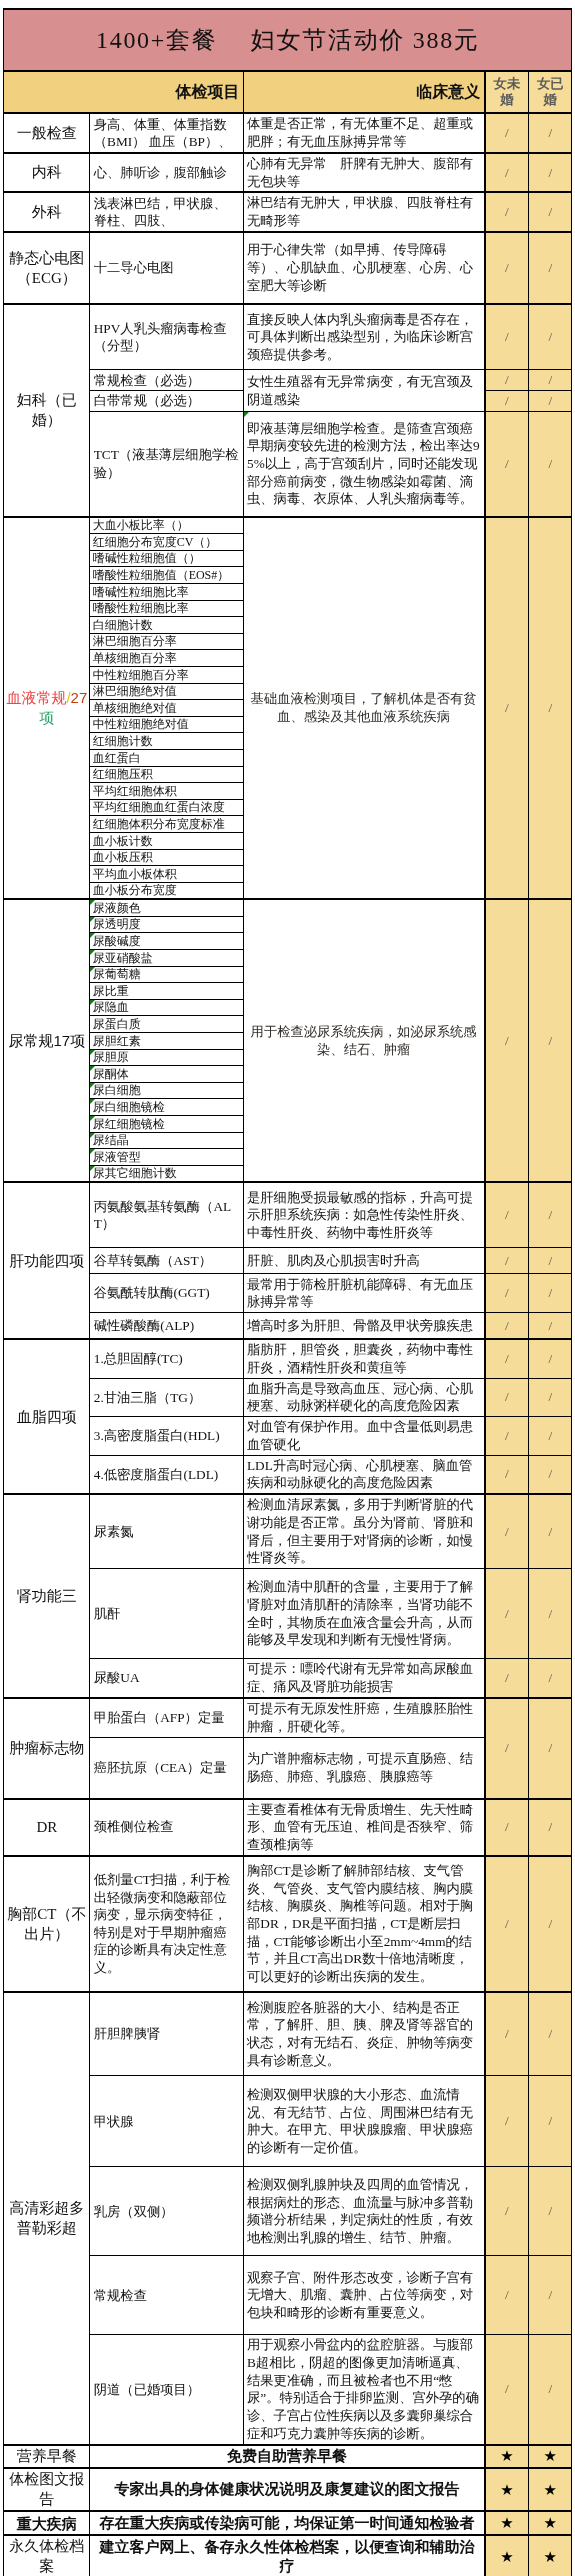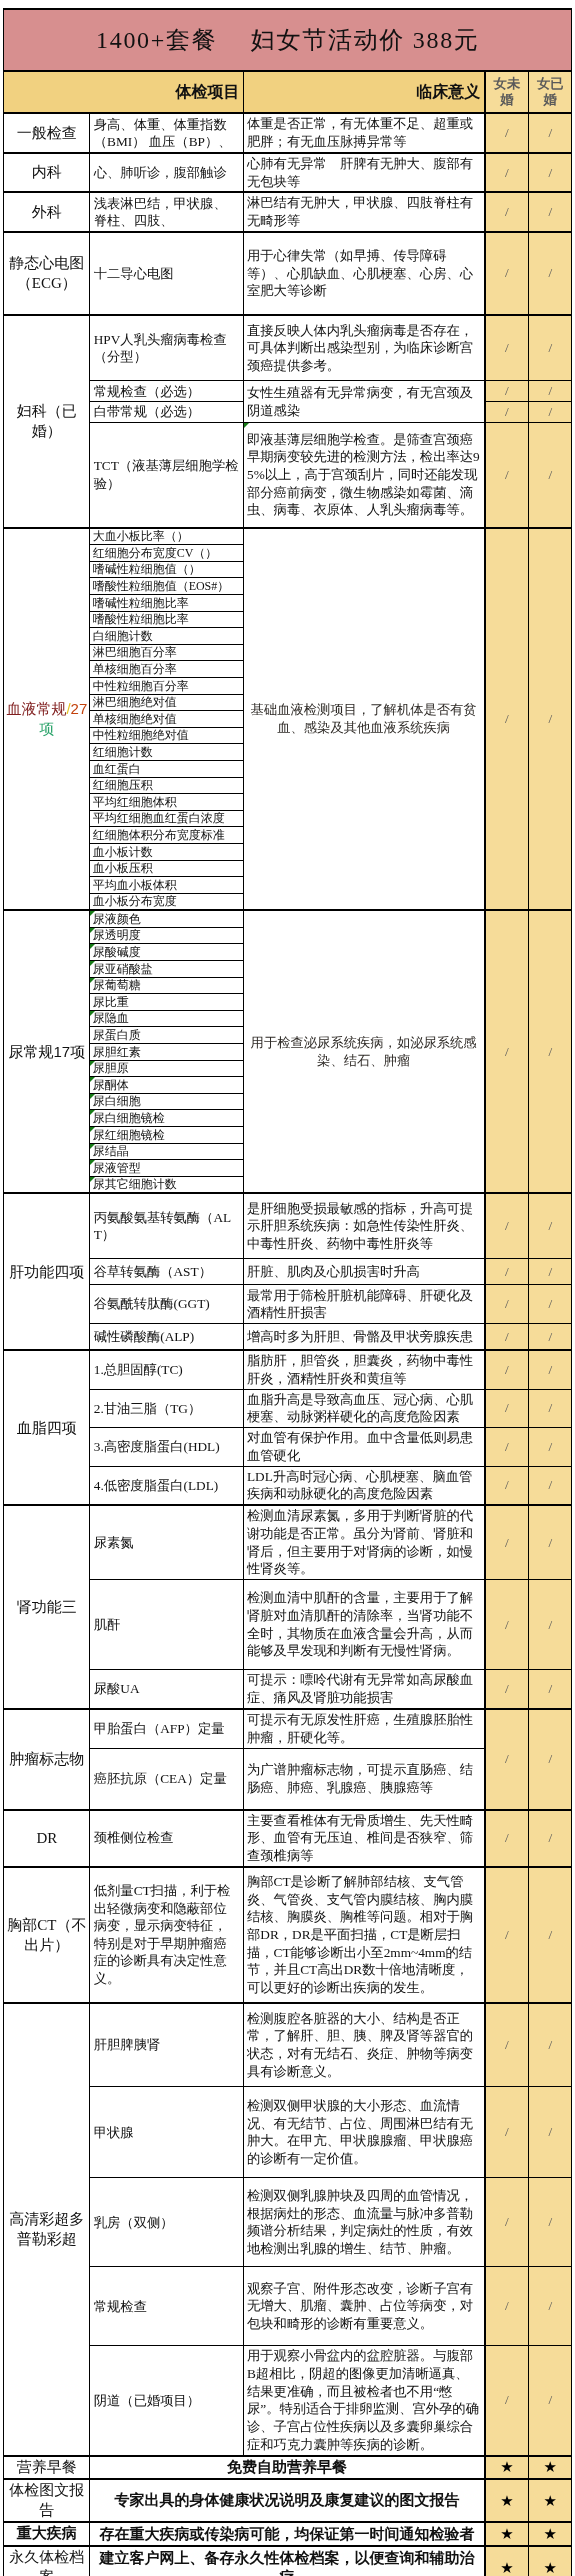--- a/index.html
+++ b/index.html
@@ -17,21 +17,21 @@
   td.price{background:var(--price-bg);text-align:center;color:#5a5a5a;font-size:13.3px;border-left-width:1.7px;}
   td.price.un{border-left-width:2.2px;}
   .center{text-align:left;}
   .sans{font-family:"Liberation Sans",sans-serif;}
   .bigmean{font-family:"Liberation Sans",sans-serif;font-size:17px;line-height:1.85;text-align:center;color:#2e2a26;}
   .note-cell{position:relative;}
   .tri{position:absolute;top:0;left:0;width:0;height:0;border-top:5.5px solid var(--tri-green);border-right:5.5px solid transparent;}
   td.star{font-size:15px;color:#000;}
   td.benefit{font-family:"Liberation Sans",sans-serif;font-weight:bold;font-size:15px;text-align:center;}
   td.blabel{text-align:center;font-size:15px;line-height:1.3;}
-  td.blabel.bold{font-family:Liberation Mono, monospace;font-weight:bold;}
+  td.blabel.bold{font-family:Liberation Sans, sans-serif;font-weight:bold;}
 </style>
 </head>
 <body>
 
 <div id="sheet">
   <table>
     <colgroup>
       <col style="width:86px">
         <col style="width:153px">
         <col style="width:241px">
@@ -62,21 +62,21 @@
           <td class="price un">/</td>
           <td class="price">/</td>
         </tr>
         <tr class="sec" style="height: 36px;">
           <td class="cat" rowspan="1">外科</td>
           <td class="item">浅表淋巴结，甲状腺、脊柱、四肢、</td>
           <td class="meaning" rowspan="1">淋巴结有无肿大，甲状腺、四肢脊柱有无畸形等</td>
           <td class="price un">/</td>
           <td class="price">/</td>
         </tr>
-        <tr class="sec" style="height: 83px;">
+        <tr class="sec" style="height: 72px;">
           <td class="cat" rowspan="1">静态心电图（ECG）</td>
           <td class="item center">十二导心电图</td>
           <td class="meaning center" rowspan="1">用于心律失常（如早搏、传导障碍等）、心肌缺血、心肌梗塞、心房、心室肥大等诊断</td>
           <td class="price un">/</td>
           <td class="price">/</td>
         </tr>
         <tr class="sec" style="height: 66px;">
           <td class="cat" rowspan="4">妇科（已婚）</td>
           <td class="item center">HPV人乳头瘤病毒检查（分型）</td>
           <td class="meaning center" rowspan="1">直接反映人体内乳头瘤病毒是否存在，可具体判断出感染型别，为临床诊断宫颈癌提供参考。</td>
@@ -94,21 +94,21 @@
           <td class="price un">/</td>
           <td class="price">/</td>
         </tr>
         <tr style="height: 105px;">
           <td class="item center">TCT（液基薄层细胞学检验）</td>
           <td class="meaning note-cell" rowspan="1"><span class="tri"></span>即液基薄层细胞学检查。是筛查宫颈癌早期病变较先进的检测方法，检出率达95%以上，高于宫颈刮片，同时还能发现部分癌前病变，微生物感染如霉菌、滴虫、病毒、衣原体、人乳头瘤病毒等。</td>
           <td class="price un">/</td>
           <td class="price">/</td>
         </tr>
         <tr class="sec" style="height: 16.6px;">
-          <td class="cat sans" rowspan="23"><span style="color: #7f1d1d;">血液常规</span><span style="color: rgb(227, 194, 32);">/</span><span style="color: #c2410c;">27</span><span style="color: rgb(45, 164, 108);">项</span></td>
+          <td class="cat sans" rowspan="23"><span style="color: #ef4444;">血液常规</span><span style="color: rgb(227, 194, 32);">/</span><span style="color: #c2410c;">27</span><span style="color: rgb(45, 164, 108);">项</span></td>
           <td class="item tight">大血小板比率（）</td>
           <td class="meaning bigmean" rowspan="23">基础血液检测项目，了解机体是否有贫血、感染及其他血液系统疾病</td>
           <td class="price un" rowspan="23">/</td>
           <td class="price" rowspan="23">/</td>
         </tr>
         <tr style="height: 16.6px;">
           <td class="item tight">红细胞分布宽度CV（）</td>
         </tr>
         <tr style="height: 16.6px;">
           <td class="item tight">嗜碱性粒细胞值（）</td>
@@ -236,21 +236,21 @@
           <td class="price">/</td>
         </tr>
         <tr style="height: 26.6px;">
           <td class="item">谷草转氨酶（AST）</td>
           <td class="meaning center" rowspan="1">肝脏、肌肉及心肌损害时升高</td>
           <td class="price un">/</td>
           <td class="price">/</td>
         </tr>
         <tr style="height: 36px;">
           <td class="item">谷氨酰转肽酶(GGT)</td>
-          <td class="meaning center" rowspan="1">最常用于筛检肝脏机能障碍、肝硬化及酒精性肝损害</td>
+          <td class="meaning center" rowspan="1">最常用于筛检肝脏机能障碍、有无血压脉搏异常等</td>
           <td class="price un">/</td>
           <td class="price">/</td>
         </tr>
         <tr style="height: 26.6px;">
           <td class="item">碱性磷酸酶(ALP)</td>
           <td class="meaning" rowspan="1">增高时多为肝胆、骨骼及甲状旁腺疾患</td>
           <td class="price un">/</td>
           <td class="price">/</td>
         </tr>
         <tr class="sec" style="height: 37px;">

